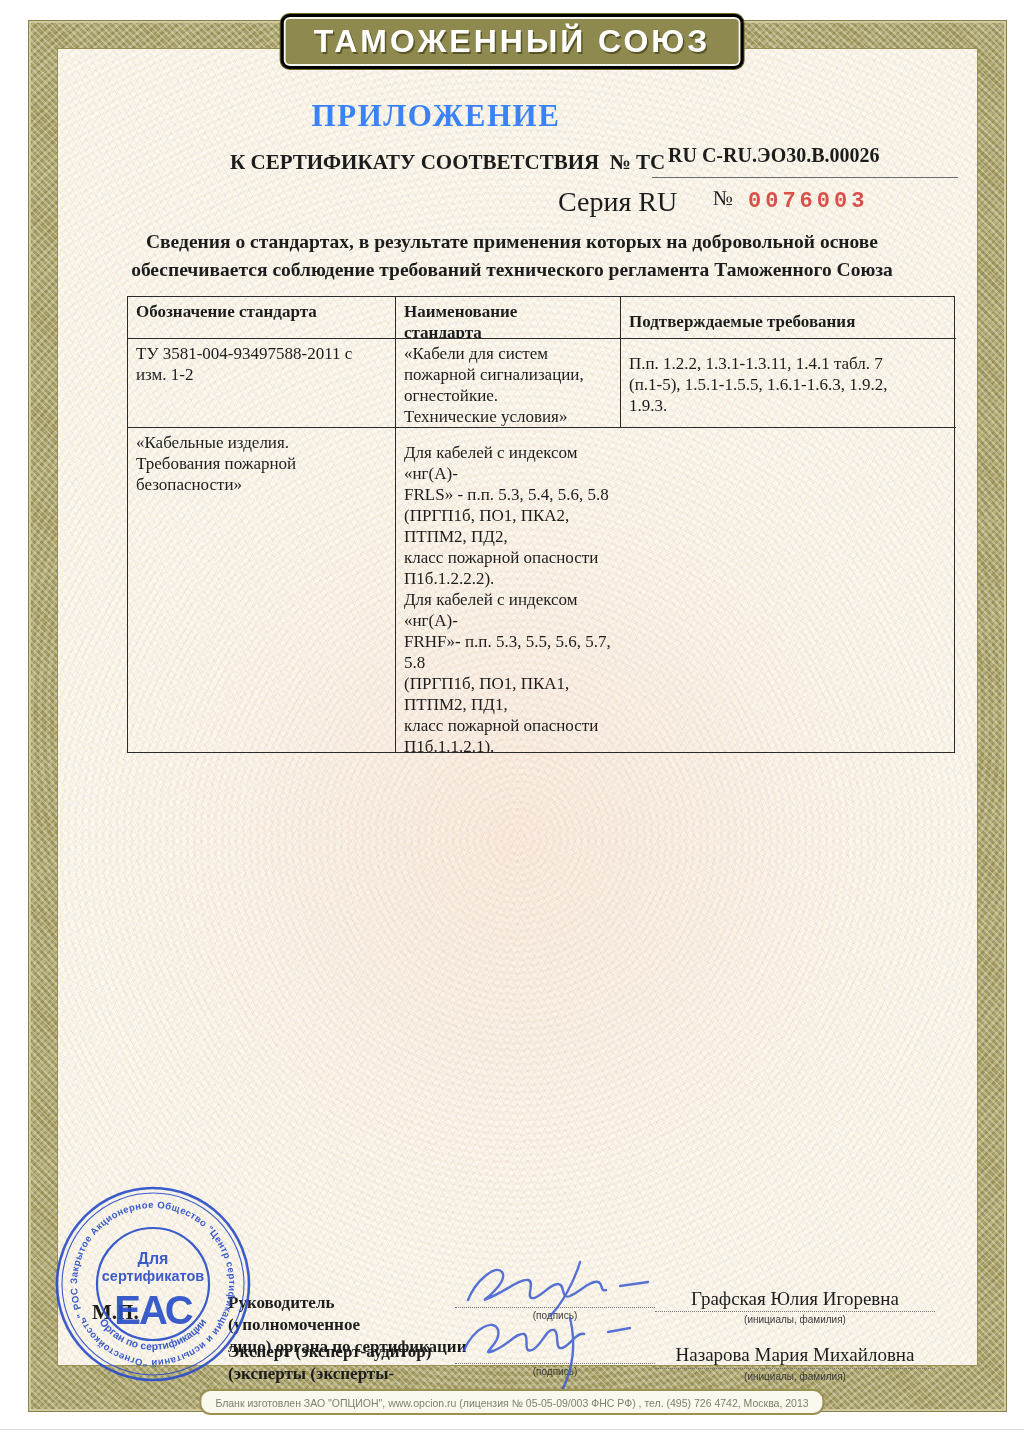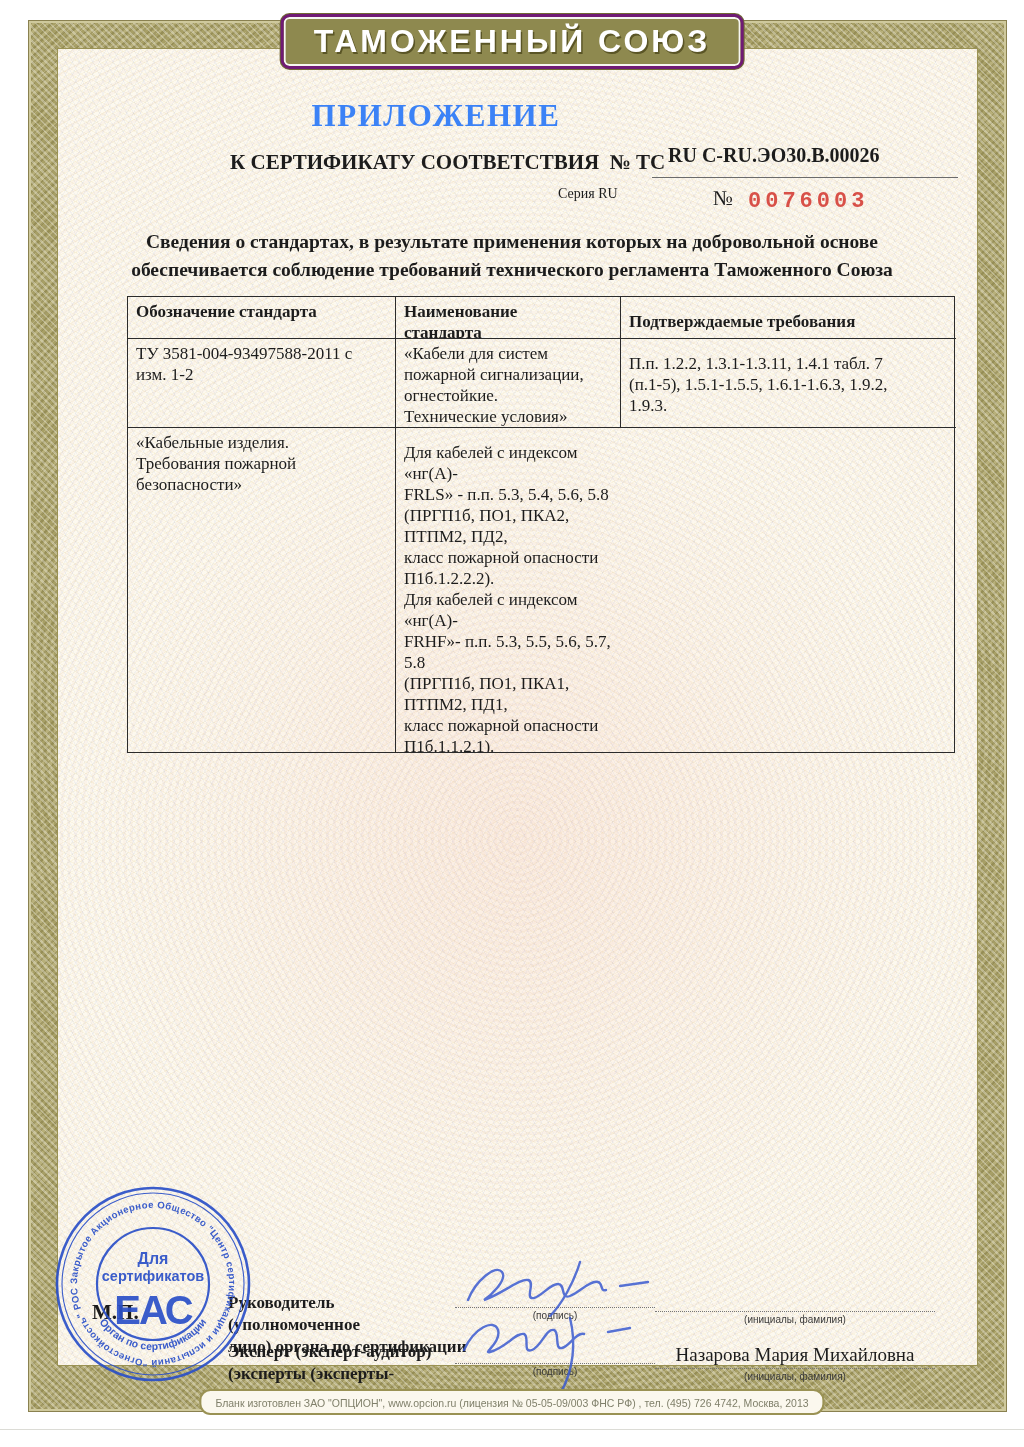--- a/index.html
+++ b/index.html
@@ -25,36 +25,36 @@
       repeating-radial-gradient(circle at 50% 60%, rgba(200,130,120,0.05) 0 3px, rgba(0,0,0,0) 3px 7px),
       repeating-linear-gradient(62deg, rgba(130,150,215,0.08) 0 1px, rgba(0,0,0,0) 1px 6px),
       repeating-linear-gradient(-62deg, rgba(130,150,215,0.08) 0 1px, rgba(0,0,0,0) 1px 6px),
       repeating-linear-gradient(28deg, rgba(225,205,130,0.12) 0 1px, rgba(0,0,0,0) 1px 5px),
       repeating-linear-gradient(-28deg, rgba(225,205,130,0.12) 0 1px, rgba(0,0,0,0) 1px 5px);
     border:1px solid #9a9254;
   }
   
   .banner{
     position:absolute;top:14px;left:50%;transform:translateX(-50%);
-    background:#8e894f;border:3px solid #701a75;border-radius:9px;
+    background:#8e894f;border:3px solid #000000;border-radius:9px;
     box-shadow: inset 0 0 0 2px rgba(255,255,255,0.92), 0 0 0 1px #6e6833;
     padding:6px 30px;z-index:5;text-align:center;
   }
   .banner span{
     font-family:"Liberation Sans", sans-serif;font-weight:bold;font-size:32px;
     color:#ffffff;letter-spacing:3px;text-shadow:1.5px 1.5px 0 #5a5526;
     white-space:nowrap;
   }
   
   .title{position:absolute;top:98px;left:0;width:872px;text-align:center;
     font-size:31px;font-weight:bold;letter-spacing:1.5px;color:#3b82f6;}
   .subtitle{position:absolute;top:150px;left:230px;font-size:21px;font-weight:bold;color:#1c1c1c;white-space:pre;}
   .certnum{position:absolute;top:144px;left:668px;font-size:20px;font-weight:bold;color:#1c1c1c;white-space:nowrap;}
   .cert-underline{position:absolute;top:177px;left:652px;width:306px;border-top:1px solid #6b6b6b;}
-  .series-label{position:absolute;top:186px;left:558px;font-size:14px;color:#1c1c1c;}
+  .series-label{position:absolute;top:186px;left:558px;font-size:28px;color:#1c1c1c;}
   .num-sign{position:absolute;top:186px;left:713px;font-size:21px;color:#1c1c1c;}
   .serial{position:absolute;top:189px;left:748px;font-family:"Liberation Mono", monospace;
     font-size:22px;font-weight:bold;color:#d85048;letter-spacing:4px;}
   .intro{position:absolute;top:228px;left:100px;width:824px;text-align:center;
     font-size:19.5px;font-weight:bold;line-height:28px;color:#1c1c1c;white-space:pre-line;}
   
   .table{
     position:absolute;left:127px;top:296px;width:828px;
     display:grid;grid-template-columns:268px 225px 335px;grid-template-rows:42px 89px 324px;
     border:1px solid #2b2b2b;box-sizing:border-box;
@@ -173,20 +173,21 @@
 лицо) органа по сертификации</div>
   <svg class="sig-svg" style="left:462px;top:1256px;" width="210" height="62" viewBox="0 0 210 62">
     <g fill="none" stroke="#3b5bd0" stroke-width="2.4" stroke-linecap="round" opacity="0.85">
       <path d="M6,44 C14,24 34,8 40,16 C46,24 28,40 22,44 C40,38 58,22 66,24 C74,26 62,44 72,42 C80,40 88,28 96,28 C104,28 98,44 108,40 C118,36 128,24 136,26 C141,27 138,36 144,34"></path>
       <path d="M118,6 C112,26 100,48 88,60"></path>
       <path d="M158,30 L186,26"></path>
     </g>
   </svg>
   <div class="sig-line" style="left:455px;top:1307px;width:200px;"></div>
   <div class="sig-caption" style="left:455px;top:1310px;width:200px;">(подпись)</div>
+  <div class="sig-name" style="left:660px;top:1288px;width:270px;">Графская Юлия Игоревна</div>
   <div class="sig-line" style="left:655px;top:1311px;width:280px;"></div>
   <div class="sig-caption" style="left:655px;top:1314px;width:280px;">(инициалы, фамилия)</div>
 
   <div class="sig-label" style="top:1341px;">Эксперт (эксперт-аудитор)
 (эксперты (эксперты-аудиторы))</div>
   <svg class="sig-svg" style="left:458px;top:1298px;" width="215" height="100" viewBox="0 0 215 100">
     <g fill="none" stroke="#3b5bd0" stroke-width="2.4" stroke-linecap="round" opacity="0.85">
       <path d="M6,52 C16,30 36,20 40,32 C44,44 24,56 32,54 C48,50 58,34 66,36 C72,38 64,56 74,52 C84,48 88,30 96,32 C102,34 96,52 104,50 C112,48 118,34 126,36"></path>
       <path d="M112,20 C118,44 116,72 102,96"></path>
       <path d="M150,34 L172,30"></path>

